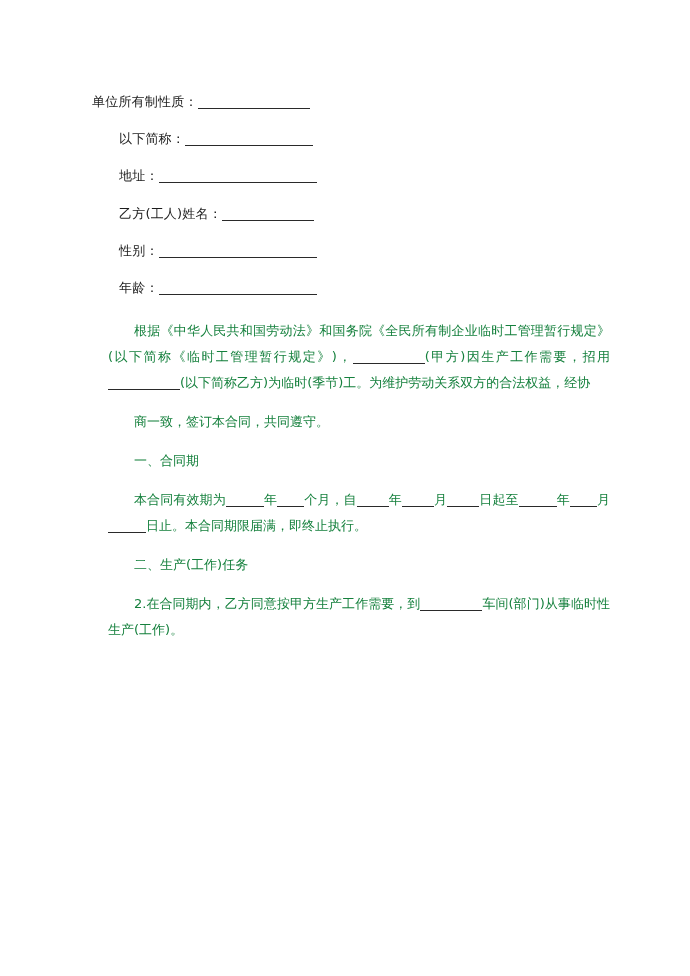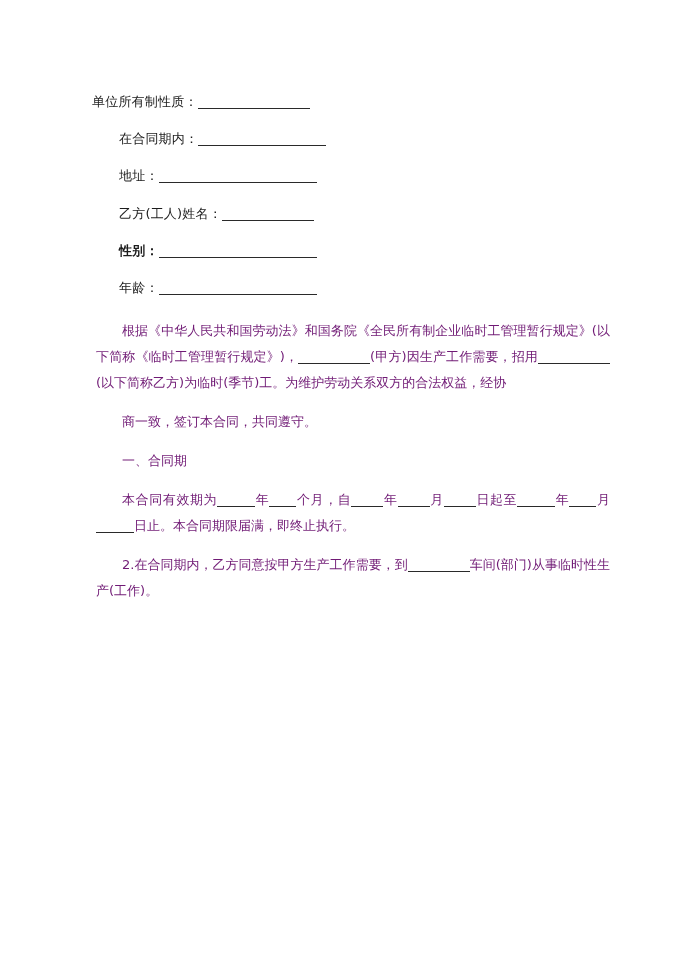--- a/index.html
+++ b/index.html
@@ -34,48 +34,49 @@
   .field-line .label { letter-spacing: 0.2px; }
   .blank {
     display: inline-block;
     border-bottom: 1px solid #2a2a2a;
     vertical-align: -3px;
     height: 12px;
   }
 
   .para {
     font-size: 13px;
-    color: #701a75;
+    color: #15803d;
     line-height: 2.0;
     text-align: justify;
-    margin: 0 0 13px 4px;
+    margin: 0 0 13px 16px;
   }
   .para.first { text-indent: 26px; }
   .para.heading { text-indent: 26px; }
   .u {
     display: inline-block;
     border-bottom: 1px solid #2a2a2a;
     height: 14px;
     vertical-align: -3px;
   }
 </style>
 </head>
 <body>
 
 <div class="page">
   <div class="doc-body">
     <div id="fields-container">
         <div class="field-line" style="padding-left: 0px;"><span class="label">单位所有制性质：</span><span class="blank" style="width: 112px;"></span></div>
-        <div class="field-line" style="padding-left: 27px;"><span class="label">在合同期内：</span><span class="blank" style="width: 128px;"></span></div>
+        <div class="field-line" style="padding-left: 27px;"><span class="label">以下简称：</span><span class="blank" style="width: 128px;"></span></div>
         <div class="field-line" style="padding-left: 27px;"><span class="label">地址：</span><span class="blank" style="width: 158px;"></span></div>
         <div class="field-line" style="padding-left: 27px; margin-top: 24px;"><span class="label">乙方(工人)姓名：</span><span class="blank" style="width: 92px;"></span></div>
-        <div class="field-line" style="padding-left: 27px; font-weight: bold;"><span class="label">性别：</span><span class="blank" style="width: 158px;"></span></div>
+        <div class="field-line" style="padding-left: 27px;"><span class="label">性别：</span><span class="blank" style="width: 158px;"></span></div>
         <div class="field-line" style="padding-left: 27px; margin-top: 19px;"><span class="label">年龄：</span><span class="blank" style="width: 158px;"></span></div>
       </div>
     <div id="paragraphs-container">
         <div class="para first"><span>根据《中华人民共和国劳动法》和国务院《全民所有制企业临时工管理暂行规定》(以下简称《临时工管理暂行规定》)，</span><span class="u" style="width: 72px;"></span><span>(甲方)因生产工作需要，招用</span><span class="u" style="width: 72px;"></span><span>(以下简称乙方)为临时(季节)工。为维护劳动关系双方的合法权益，经协</span></div>
         <div class="para first"><span>商一致，签订本合同，共同遵守。</span></div>
         <div class="para heading"><span>一、合同期</span></div>
         <div class="para first"><span>本合同有效期为</span><span class="u" style="width: 38px;"></span><span>年</span><span class="u" style="width: 27px;"></span><span>个月，自</span><span class="u" style="width: 32px;"></span><span>年</span><span class="u" style="width: 32px;"></span><span>月</span><span class="u" style="width: 32px;"></span><span>日起至</span><span class="u" style="width: 38px;"></span><span>年</span><span class="u" style="width: 27px;"></span><span>月</span><span class="u" style="width: 38px;"></span><span>日止。本合同期限届满，即终止执行。</span></div>
+        <div class="para heading"><span>二、生产(工作)任务</span></div>
         <div class="para first"><span>2.在合同期内，乙方同意按甲方生产工作需要，到</span><span class="u" style="width: 62px;"></span><span>车间(部门)从事临时性生产(工作)。</span></div>
       </div>
   </div>
 </div>
 
 </body></html>

